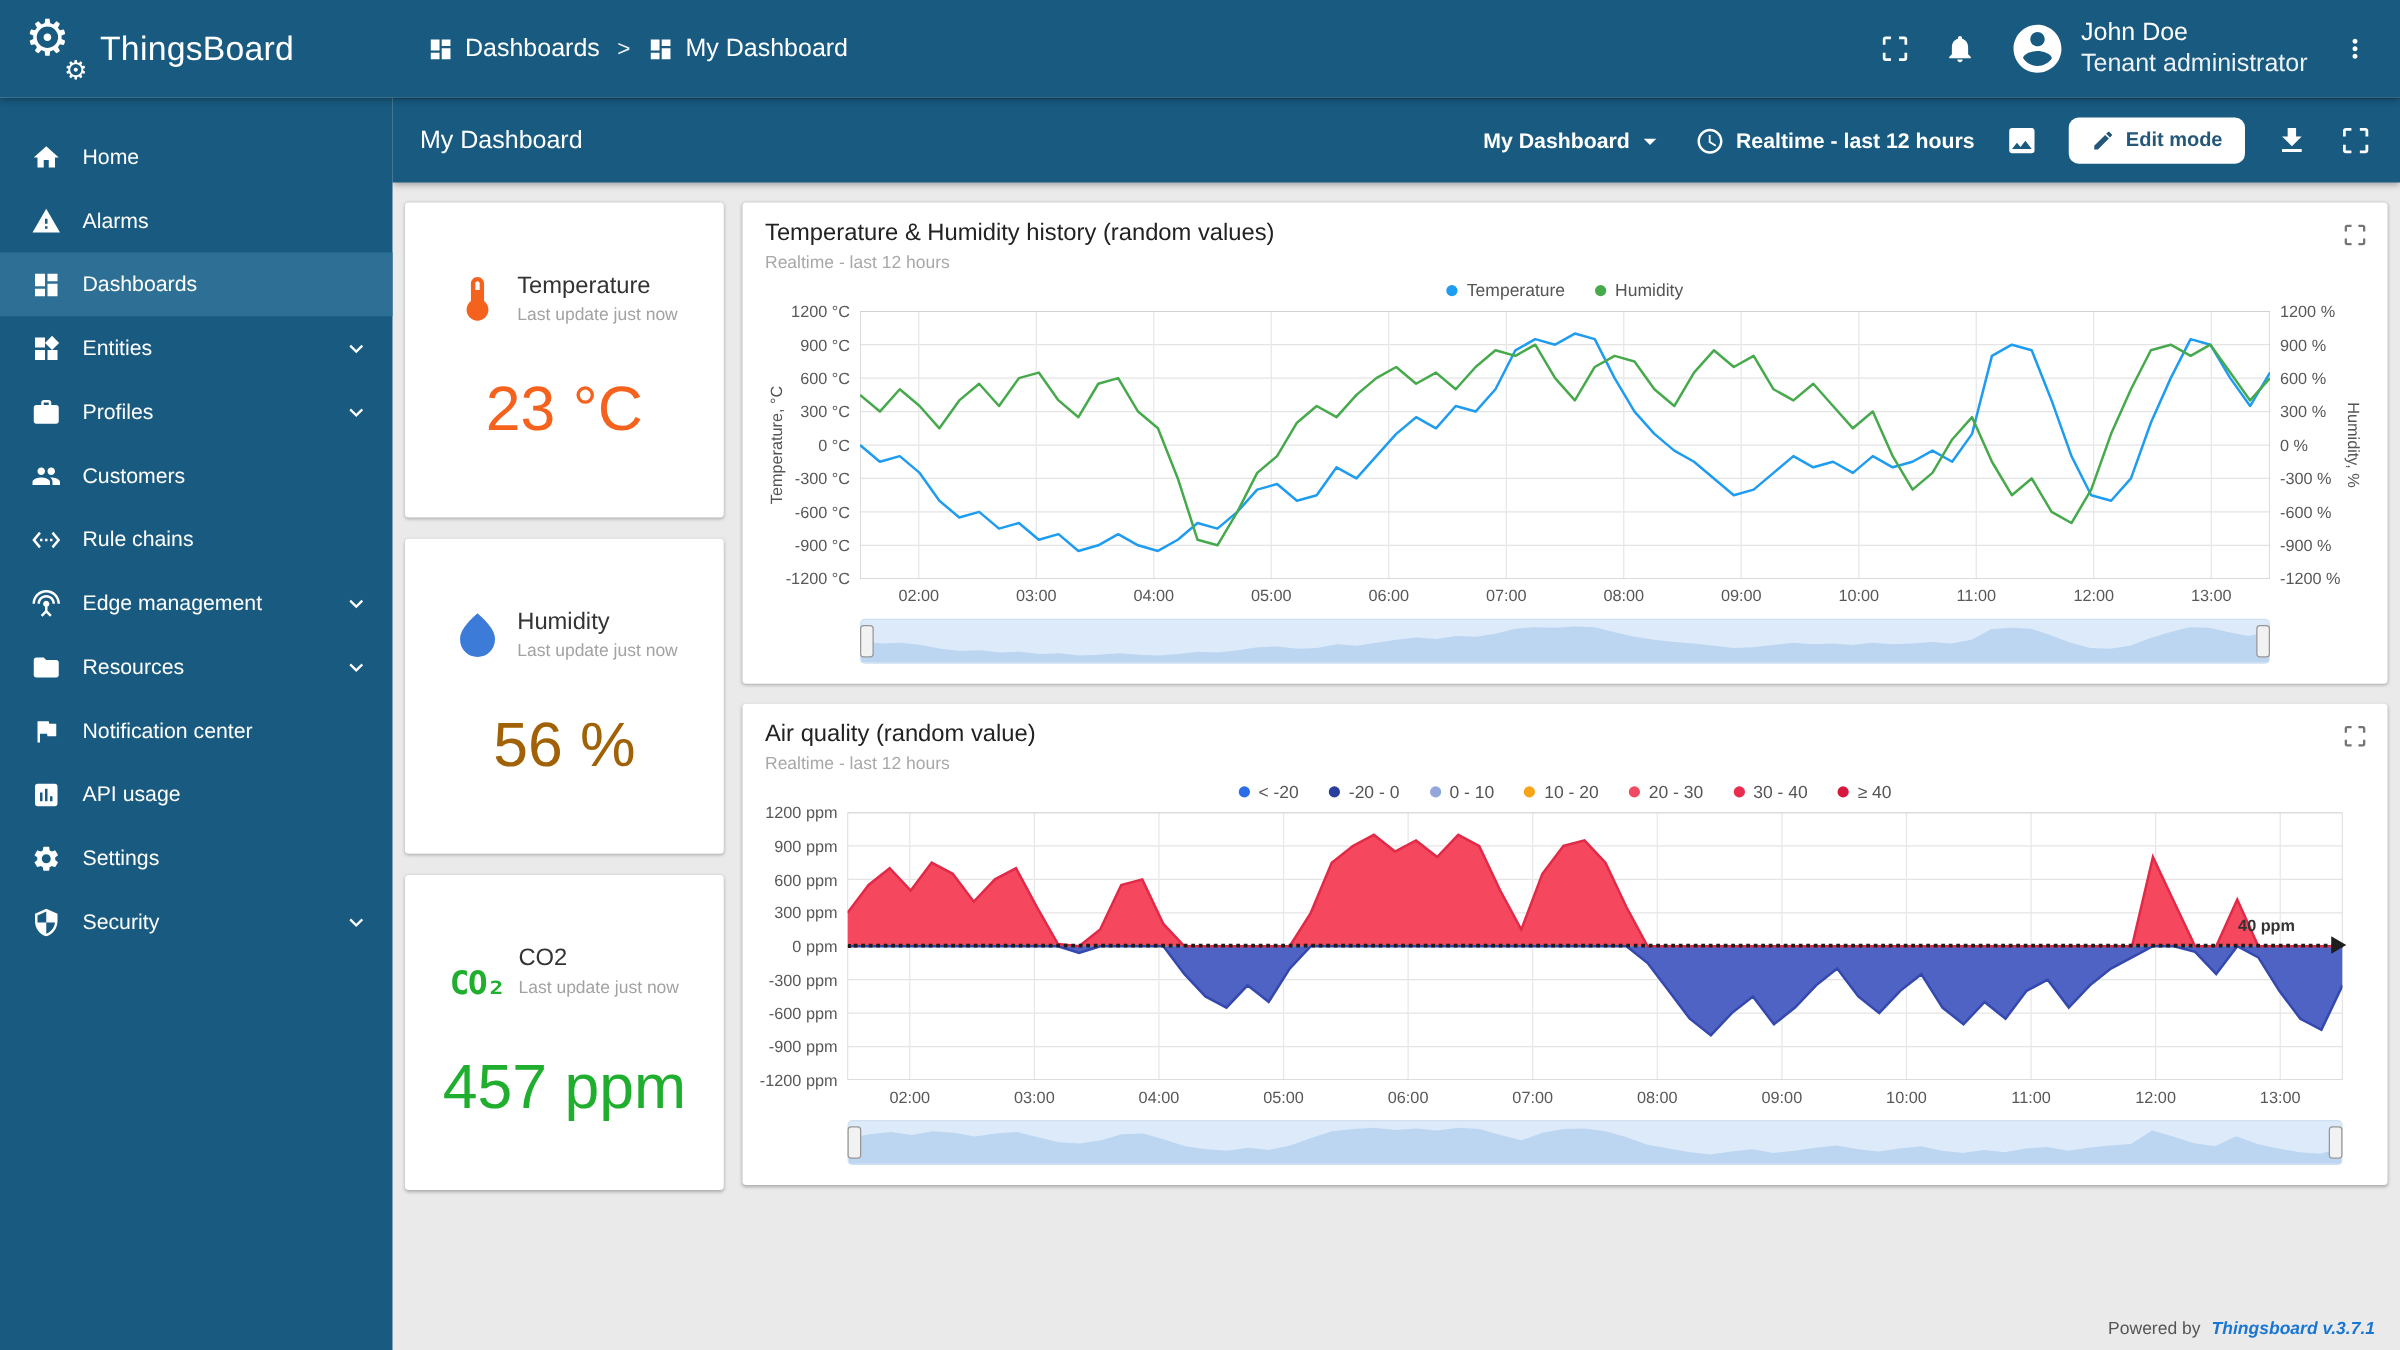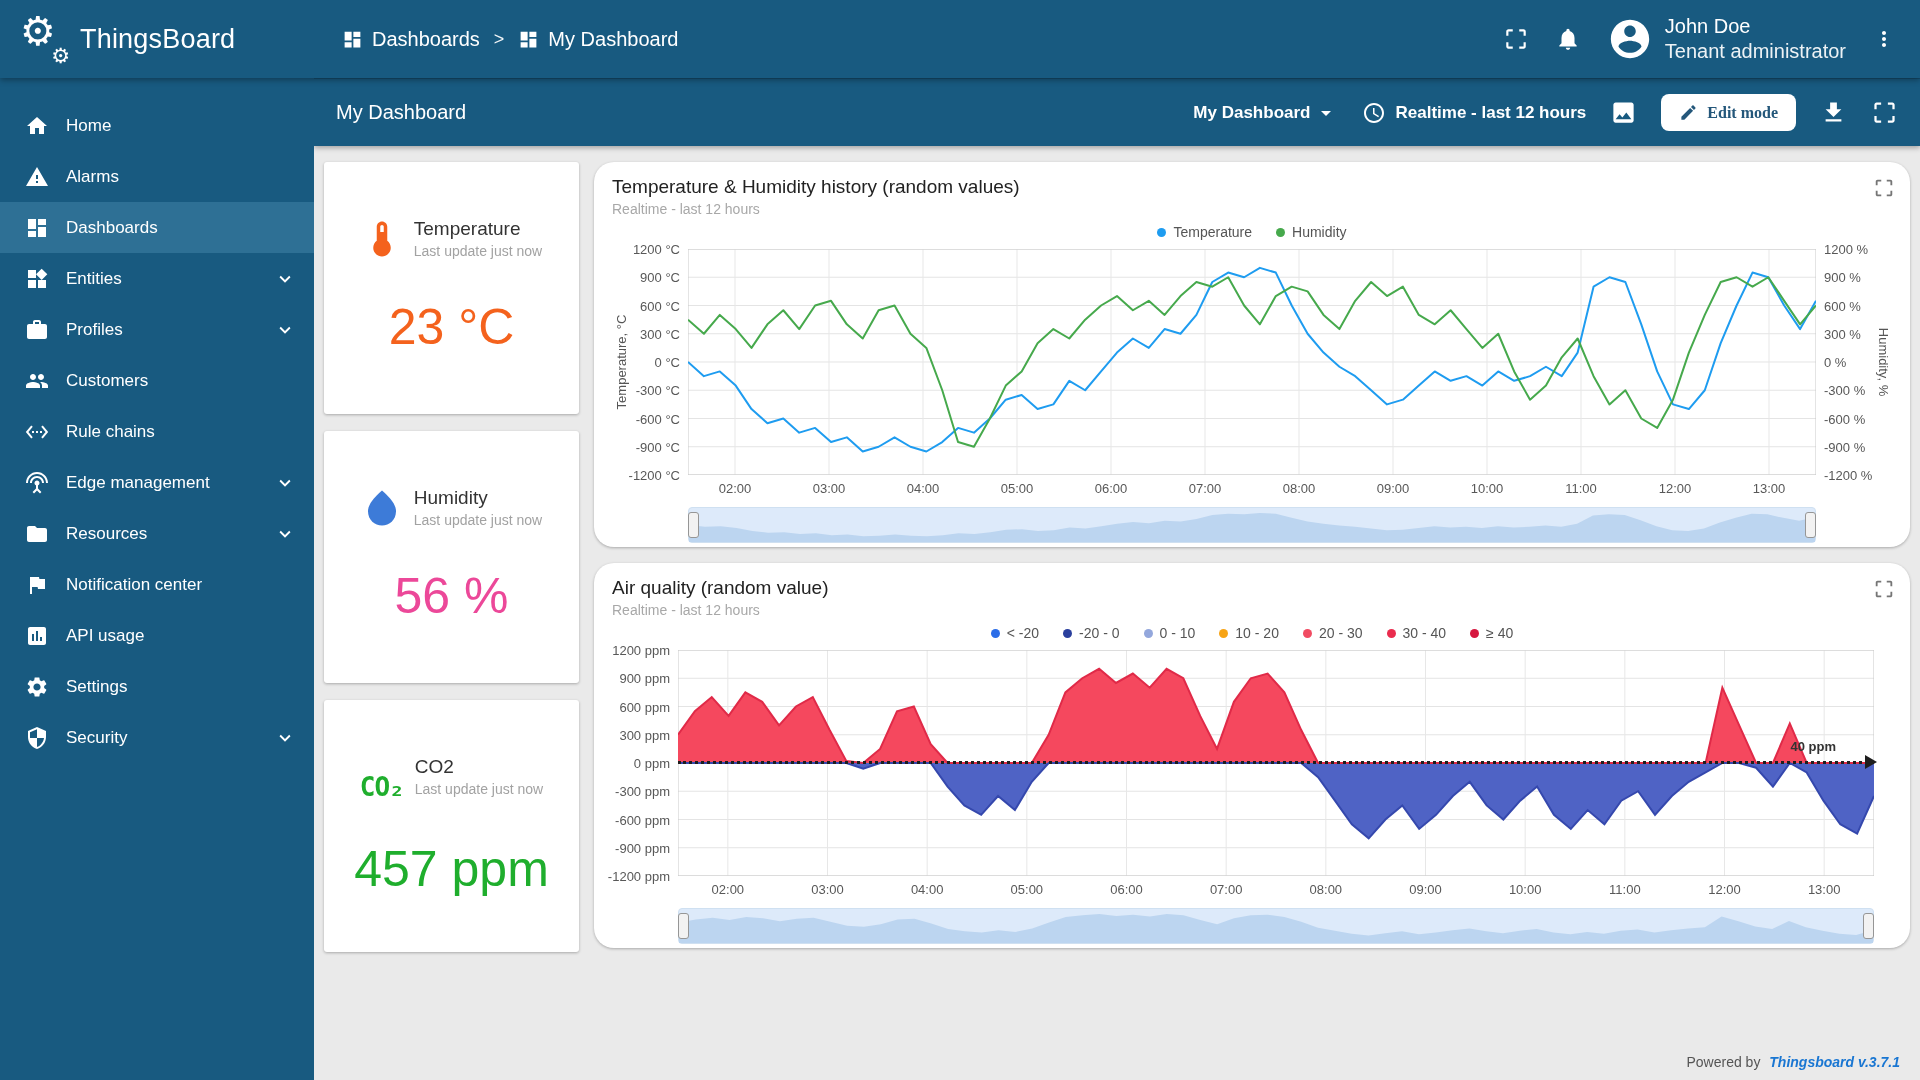--- a/index.html
+++ b/index.html
@@ -43,39 +43,39 @@
   .toolbar-title{font-size:20px;font-weight:500;}
   .toolbar-right{margin-left:auto;display:flex;align-items:center;gap:24px;}
   .dash-select{display:flex;align-items:center;gap:4px;cursor:pointer;}
   .dash-select span{font-size:17px;font-weight:700;}
   .ti{width:24px;height:24px;fill:#fff;}
   .ti.big{width:27px;height:27px;cursor:pointer;}
   .caret{width:24px;height:24px;}
   .timewindow{display:flex;align-items:center;gap:9px;cursor:pointer;}
   .timewindow span{font-size:17px;font-weight:700;}
   .edit-btn{display:flex;align-items:center;gap:9px;background:#fff;border:none;border-radius:8px;
-            padding:9px 18px;cursor:pointer;font-family:Liberation Serif, serif;}
+            padding:9px 18px;cursor:pointer;font-family:Liberation Sans, sans-serif;}
   .edit-btn .pencil{width:19px;height:19px;fill:#24577a;}
   .edit-btn span{font-size:16px;font-weight:700;color:#24577a;}
 
   
   .content{position:absolute;top:146px;left:314px;right:0;bottom:0;background:#eaeaea;}
   .widget-card{background:#fff;border-radius:3px;box-shadow:0 1px 3px rgba(0,0,0,.28);box-sizing:border-box;}
 
   .widget-column{position:absolute;left:10px;top:16px;width:255px;}
   .value-card{height:252px;margin-bottom:17px;display:flex;flex-direction:column;align-items:center;padding-top:56px;}
   .card-head{display:flex;align-items:flex-start;gap:11px;}
   .card-icon{width:42px;height:42px;flex:none;}
   .co2-glyph{font-family:"DejaVu Sans Mono",monospace;font-weight:bold;font-size:26px;margin-top:16px;letter-spacing:-1px;}
   .card-title{font-size:19px;font-weight:500;color:#333;}
   .card-subtitle{font-size:14px;color:#a2a2a2;margin-top:3px;}
   .card-value{margin-top:38px;font-size:50px;font-weight:500;white-space:nowrap;}
 
   .charts{position:absolute;left:280px;top:16px;right:10px;}
-  .chart-card{position:relative;height:385px;margin-bottom:16px;padding:14px 18px 4px 18px;display:flex;flex-direction:column;border-radius:20px;}
+  .chart-card{position:relative;height:385px;margin-bottom:16px;padding:14px 18px 16px 18px;display:flex;flex-direction:column;}
   .chart-title{font-size:19px;font-weight:500;color:#222;}
   .chart-subtitle{font-size:14px;color:#a8a8a8;margin-top:3px;}
   .widget-fullscreen{position:absolute;top:15px;right:15px;width:22px;height:22px;fill:#757575;cursor:pointer;}
   .legend{display:flex;justify-content:center;align-items:center;gap:24px;height:26px;margin-top:2px;}
   .legend-item{display:flex;align-items:center;gap:7px;cursor:pointer;}
   .legend-dot{width:9px;height:9px;border-radius:50%;flex:none;}
   .legend-label{font-size:14px;color:#555;}
 
   .chart-body{display:flex;flex:1;margin-top:4px;min-height:0;}
   .axis-title{width:18px;position:relative;flex:none;}
@@ -391,21 +391,21 @@
         <div class="widget-card value-card">
           <div class="card-head">
             <svg class="card-icon" viewBox="0 0 24 24" style="fill: rgb(61, 123, 216);">
               <use href="#i-drop"></use>
             </svg>
             <div class="card-head-text">
               <div class="card-title">Humidity</div>
               <div class="card-subtitle">Last update just now</div>
             </div>
           </div>
-          <div class="card-value" style="color: #ec4899;">56 %</div>
+          <div class="card-value" style="color: #a16207;">56 %</div>
         </div>
         <div class="widget-card value-card">
           <div class="card-head">
             <span class="co2-glyph" style="color: rgb(31, 174, 45);">CO₂</span>
             <div class="card-head-text">
               <div class="card-title">CO2</div>
               <div class="card-subtitle">Last update just now</div>
             </div>
           </div>
           <div class="card-value" style="color: rgb(31, 174, 45);">457 ppm</div>

